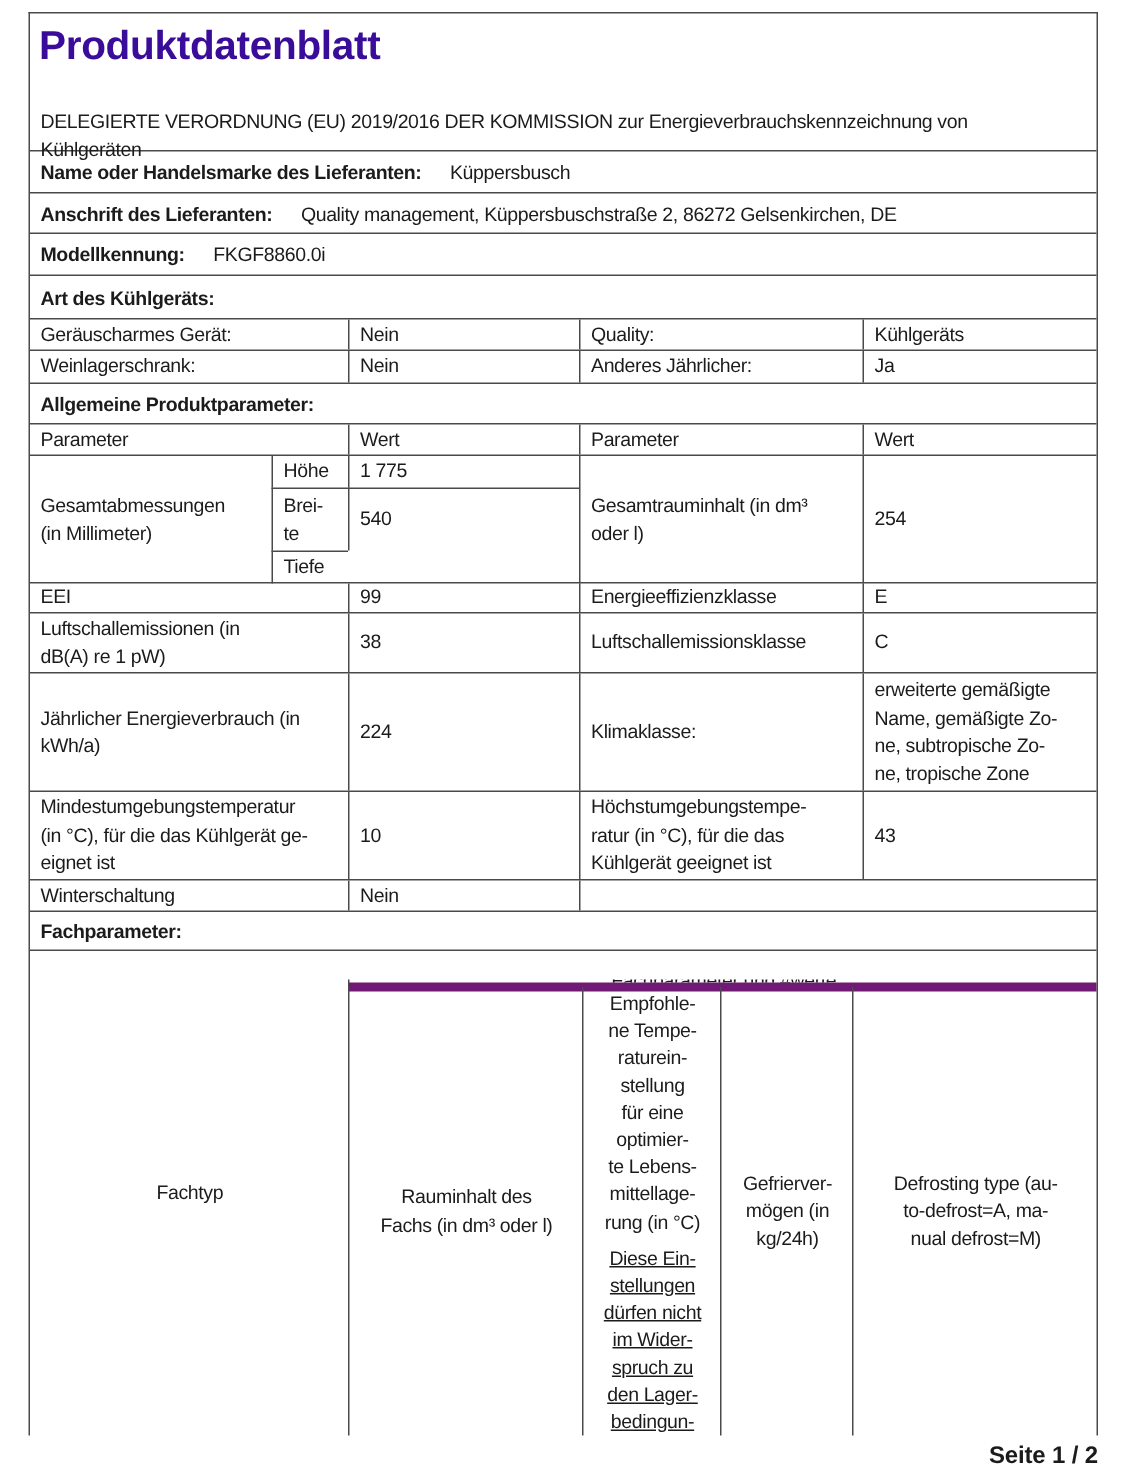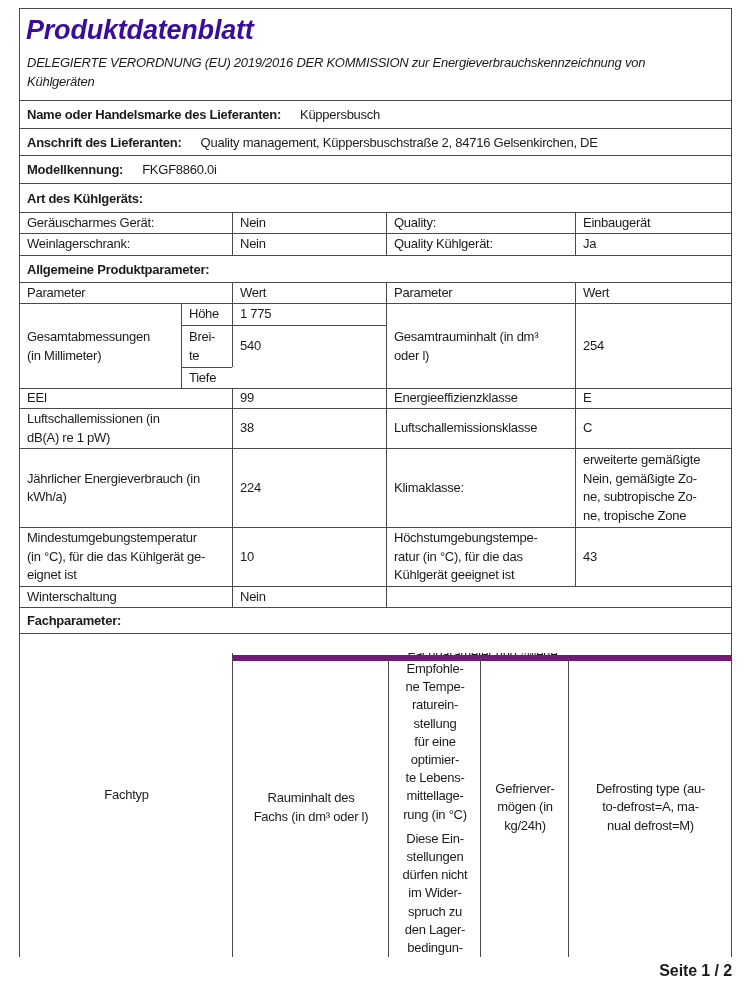--- a/index.html
+++ b/index.html
@@ -16,77 +16,77 @@
   .grid{display:grid;}
   .cell{
     box-sizing:border-box;display:flex;align-items:center;
     padding:1px 6px 1px 7px;overflow:hidden;line-height:18.5px;
   }
   .cell + .cell, .bl{border-left:1px solid #4a4a4a;}
   .ml{white-space:pre-line;}
   .b{font-weight:bold;}
   .ctr{justify-content:center;text-align:center;}
   
-  .titleblock{height:92px;padding:6px 0 0 6px;box-sizing:border-box;font-style:italic;}
+  .titleblock{height:92px;padding:6px 0 0 6px;box-sizing:border-box;}
   .doc-title{font-size:27px;font-weight:bold;letter-spacing:-0.2px;line-height:30px;}
-  .regulation{margin-top:8px;margin-left:1px;line-height:19px;white-space:pre-line;}
+  .regulation{margin-top:26px;margin-left:1px;line-height:19px;white-space:pre-line;}
   
   .inforow{height:28px;display:flex;align-items:center;padding-left:7px;gap:12px;}
   .inforow .val{margin-left:7px;}
   
   .g4{grid-template-columns:212px 154px 189px auto;}
   .gdims{grid-template-columns:161px 51px 154px 189px auto;grid-template-rows:21px 42px 22px;}
   .gwinter{grid-template-columns:212px 154px auto;}
   .gfach{grid-template-columns:212px 156px 92px 88px auto;grid-template-rows:24px 299px;}
   .secrow{display:flex;align-items:center;padding-left:7px;font-weight:bold;}
   .footer{position:absolute;top:962px;right:18px;font-size:16px;font-weight:600;letter-spacing:-0.1px;}
   .bt{border-top:1px solid #4a4a4a;}
   .bb{border-bottom:6px solid #701a75;margin-top:19px;}
   .topalign{align-items:flex-start;}
-  .fach-note{display:block;margin-top:6px;}
+  .fach-note{display:block;margin-top:6px;text-decoration:underline;}
   .fach-mid{line-height:18.2px;padding-top:2px;}
 </style>
 </head>
 <body>
 
 <div class="page">
   <div class="doc">
 
     <div class="row titleblock">
       <div class="doc-title" style="color:#3A0C9A">Produktdatenblatt</div>
       <div class="regulation">DELEGIERTE VERORDNUNG (EU) 2019/2016 DER KOMMISSION zur Energieverbrauchskennzeichnung von
 Kühlgeräten</div>
     </div>
 
     <div class="row inforow" style="height:28px">
       <span class="b">Name oder Handelsmarke des Lieferanten:</span>
       <span class="val">Küppersbusch</span>
     </div>
     <div class="row inforow" style="height:27px">
       <span class="b">Anschrift des Lieferanten:</span>
-      <span class="val">Quality management, Küppersbuschstraße 2, 84716 Gelsenkirchen, DE</span>
+      <span class="val">Quality management, Küppersbuschstraße 2, 86272 Gelsenkirchen, DE</span>
     </div>
     <div class="row inforow" style="height:28px">
       <span class="b">Modellkennung:</span>
       <span class="val">FKGF8860.0i</span>
     </div>
     <div class="row inforow" style="height:29px">
       <span class="b">Art des Kühlgeräts:</span>
     </div>
 
     <div class="row grid g4" style="height:21px">
       <div class="cell">Geräuscharmes Gerät:</div>
       <div class="cell">Nein</div>
       <div class="cell">Quality:</div>
-      <div class="cell">Einbaugerät</div>
+      <div class="cell">Kühlgeräts</div>
     </div>
     <div class="row grid g4" style="height:22px">
       <div class="cell">Weinlagerschrank:</div>
       <div class="cell">Nein</div>
-      <div class="cell">Quality Kühlgerät:</div>
+      <div class="cell">Anderes Jährlicher:</div>
       <div class="cell">Ja</div>
     </div>
 
     <div class="row secrow" style="height:27px">Allgemeine Produktparameter:</div>
 
     <div class="row grid g4" style="height:21px">
       <div class="cell">Parameter</div>
       <div class="cell">Wert</div>
       <div class="cell">Parameter</div>
       <div class="cell">Wert</div>
@@ -118,21 +118,21 @@
       <div class="cell">38</div>
       <div class="cell">Luftschallemissionsklasse</div>
       <div class="cell">C</div>
     </div>
     <div class="row grid g4" style="height:79px">
       <div class="cell ml">Jährlicher Energieverbrauch (in
 kWh/a)</div>
       <div class="cell">224</div>
       <div class="cell">Klimaklasse:</div>
       <div class="cell ml">erweiterte gemäßigte
-Nein, gemäßigte Zo-
+Name, gemäßigte Zo-
 ne, subtropische Zo-
 ne, tropische Zone</div>
     </div>
     <div class="row grid g4" style="height:59px">
       <div class="cell ml">Mindestumgebungstemperatur
 (in °C), für die das Kühlgerät ge-
 eignet ist</div>
       <div class="cell">10</div>
       <div class="cell ml">Höchstumgebungstempe-
 ratur (in °C), für die das

